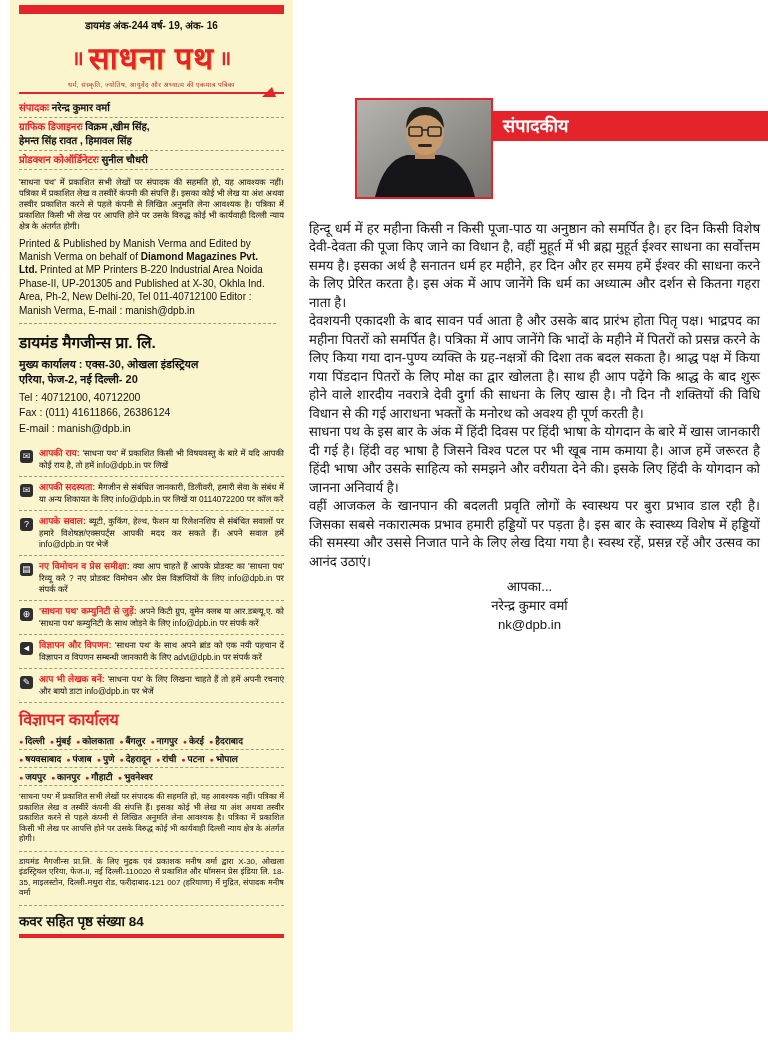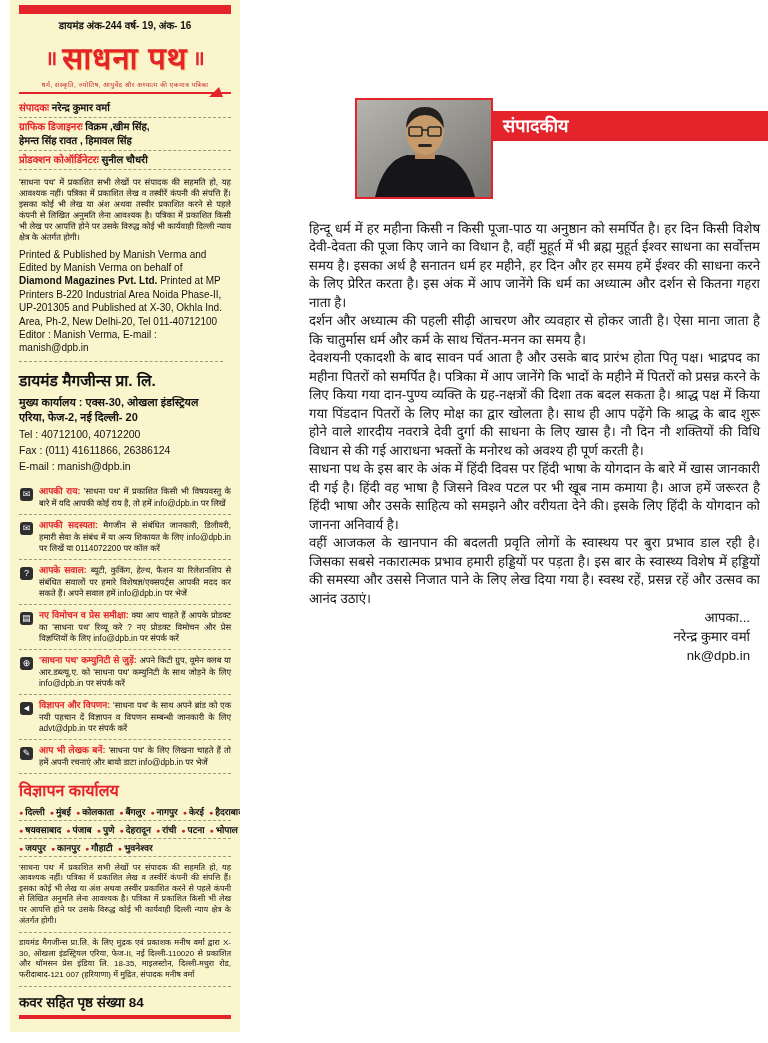--- a/index.html
+++ b/index.html
@@ -7,21 +7,21 @@
     --cream:#fbf5cd;
   }
   *{box-sizing:border-box;}
   html,body{margin:0;padding:0;}
   body{
     width:768px;height:1043px;position:relative;background:#ffffff;
     font-family:"Liberation Sans", sans-serif;color:#111;overflow:hidden;
   }
   
   .left-col{
-    position:absolute;left:10px;top:0;width:230px;height:1032px;
+    position:absolute;left:10px;top:0;width:283px;height:1032px;
     background:var(--cream);padding:0 9px 6px 9px;overflow:hidden;
   }
   .top-red-bar{height:9px;background:var(--red);margin:5px 0 4px 0;}
   .issue-line{font-size:10px;font-weight:bold;text-align:center;margin-bottom:2px;}
   .logo-box{text-align:center;padding:2px 0 1px 0;}
   .logo-row{display:flex;align-items:center;justify-content:center;gap:5px;}
   .logo-orn{color:var(--red);font-size:20px;font-weight:bold;}
   .logo-title{font-size:31px;font-weight:bold;color:var(--red);text-shadow:1px 1px 0 #f7c96a;letter-spacing:1px;}
   .logo-tagline{font-size:6.6px;color:#c2242b;margin-top:2px;letter-spacing:.4px;}
   .logo-rule{height:2px;background:var(--red);margin-top:3px;position:relative;}
@@ -60,21 +60,21 @@
   .photo{
     position:absolute;left:355px;top:98px;width:138px;height:101px;
     border:2px solid var(--red);background:#8d8b86;z-index:2;
   }
   .photo svg{display:block;width:100%;height:100%;}
   .editorial{
     position:absolute;left:309px;top:220px;width:451px;
     font-size:13.2px;line-height:1.4;text-align:justify;color:#141414;
   }
   .editorial p{margin:0;}
-  .signoff{ text-align:right;margin-top:0;padding-right:10px;line-height:1.45;}
+  .signoff{ text-align:center;margin-top:6px;padding-right:10px;line-height:1.45;}
   .signoff .author{font-weight:normal;}
 </style>
 </head>
 <body>
 
 <aside class="left-col">
   <div class="top-red-bar"></div>
   <div class="issue-line">डायमंड अंक-244 वर्ष- 19, अंक- 16</div>
 
   <div class="logo-box">
@@ -197,21 +197,20 @@
     <path d="M49 28 Q50 7 68 7 Q86 7 87 28 Q80 15 68 15 Q56 15 49 28 Z" fill="#23211e"></path>
     <rect x="52" y="27" width="13" height="9" rx="2" fill="none" stroke="#222222" stroke-width="1.5"></rect>
     <rect x="71" y="27" width="13" height="9" rx="2" fill="none" stroke="#222222" stroke-width="1.5"></rect>
     <line x1="65" y1="30" x2="71" y2="30" stroke="#222222" stroke-width="1.5"></line>
     <rect x="61" y="44" width="14" height="3" rx="1.5" fill="#2a2622"></rect>
   </svg>
 </div>
 
 <section class="editorial">
   <p>हिन्दू धर्म में हर महीना किसी न किसी पूजा-पाठ या अनुष्ठान को समर्पित है। हर दिन किसी विशेष देवी-देवता की पूजा किए जाने का विधान है, वहीं मुहूर्त में भी ब्रह्म मुहूर्त ईश्वर साधना का सर्वोत्तम समय है। इसका अर्थ है सनातन धर्म हर महीने, हर दिन और हर समय हमें ईश्वर की साधना करने के लिए प्रेरित करता है। इस अंक में आप जानेंगे कि धर्म का अध्यात्म और दर्शन से कितना गहरा नाता है।</p>
-  <p>दर्शन और अध्यात्म की पहली सीढ़ी आचरण और व्यवहार से होकर जाती है। ऐसा माना जाता है कि चातुर्मास धर्म और कर्म के साथ चिंतन-मनन का समय है।</p>
   <p>देवशयनी एकादशी के बाद सावन पर्व आता है और उसके बाद प्रारंभ होता पितृ पक्ष। भाद्रपद का महीना पितरों को समर्पित है। पत्रिका में आप जानेंगे कि भादों के महीने में पितरों को प्रसन्न करने के लिए किया गया दान-पुण्य व्यक्ति के ग्रह-नक्षत्रों की दिशा तक बदल सकता है। श्राद्ध पक्ष में किया गया पिंडदान पितरों के लिए मोक्ष का द्वार खोलता है। साथ ही आप पढ़ेंगे कि श्राद्ध के बाद शुरू होने वाले शारदीय नवरात्रे देवी दुर्गा की साधना के लिए खास है। नौ दिन नौ शक्तियों की विधि विधान से की गई आराधना भक्तों के मनोरथ को अवश्य ही पूर्ण करती है।</p>
   <p>साधना पथ के इस बार के अंक में हिंदी दिवस पर हिंदी भाषा के योगदान के बारे में खास जानकारी दी गई है। हिंदी वह भाषा है जिसने विश्व पटल पर भी खूब नाम कमाया है। आज हमें जरूरत है हिंदी भाषा और उसके साहित्य को समझने और वरीयता देने की। इसके लिए हिंदी के योगदान को जानना अनिवार्य है।</p>
   <p>वहीं आजकल के खानपान की बदलती प्रवृति लोगों के स्वास्थय पर बुरा प्रभाव डाल रही है। जिसका सबसे नकारात्मक प्रभाव हमारी हड्डियों पर पड़ता है। इस बार के स्वास्थ्य विशेष में हड्डियों की समस्या और उससे निजात पाने के लिए लेख दिया गया है। स्वस्थ रहें, प्रसन्न रहें और उत्सव का आनंद उठाएं।</p>
   <div class="signoff">
     <div>आपका...</div>
     <div class="author">नरेन्द्र कुमार वर्मा</div>
     <div>nk@dpb.in</div>
   </div>
 </section>
 

